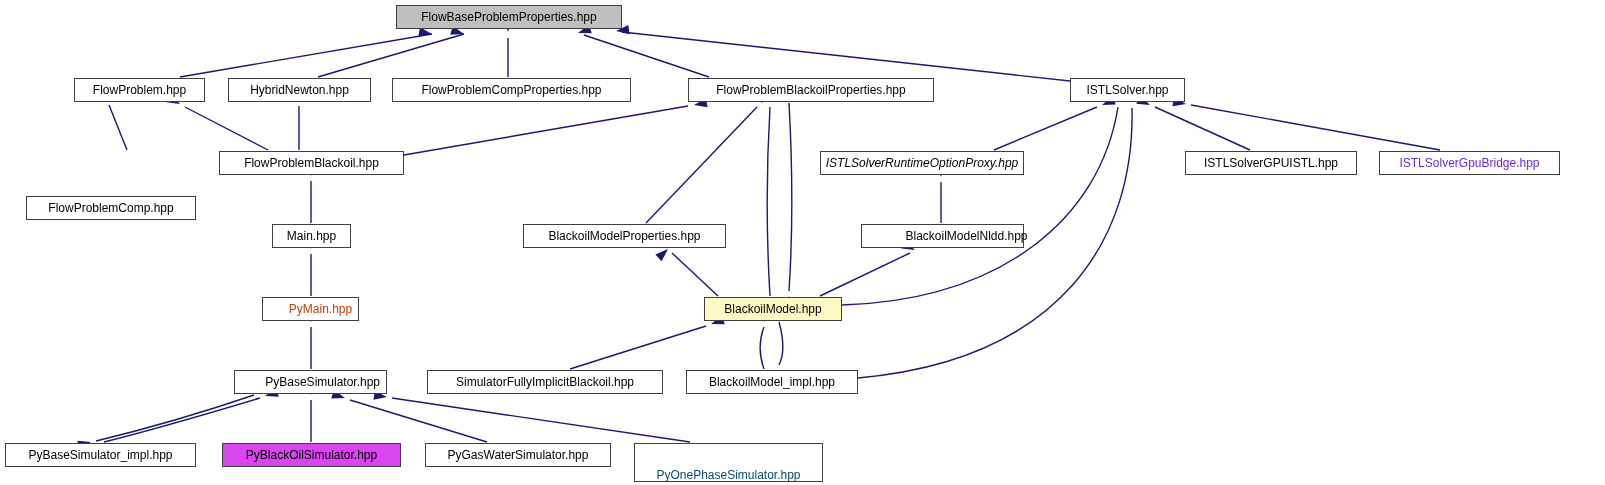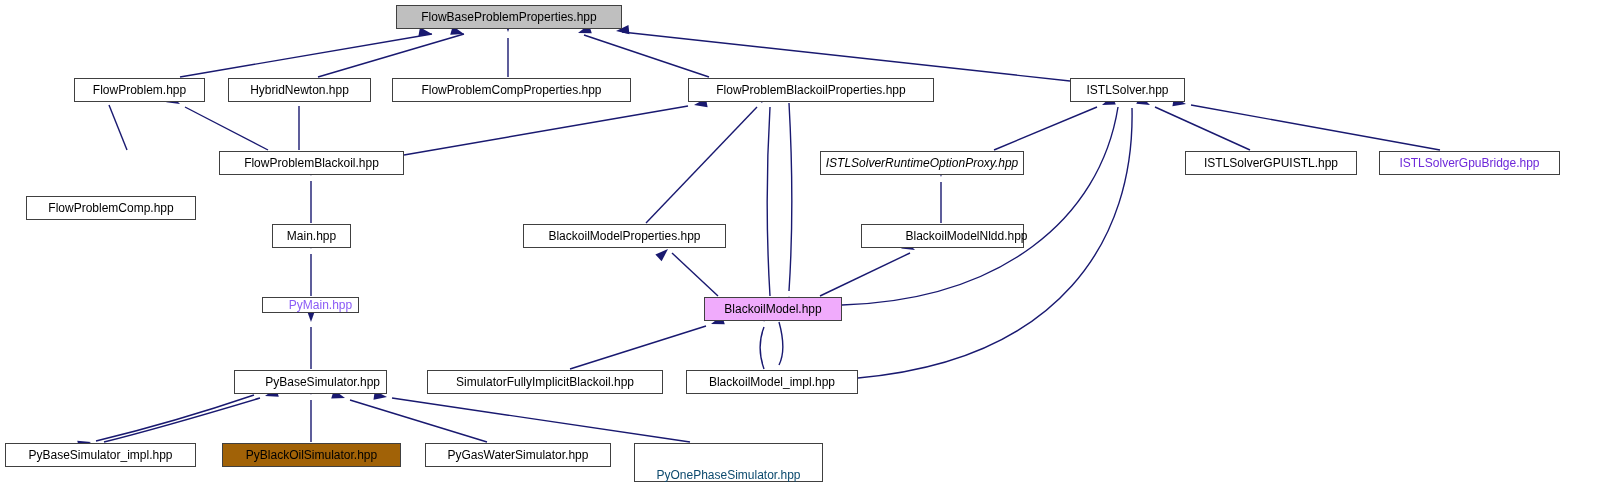--- a/index.html
+++ b/index.html
@@ -148,39 +148,39 @@
       </div>
       <div class="node" style="left: 272px; top: 224px; width: 79px; height: 24px; border-color: rgb(64, 64, 64); background: rgb(255, 255, 255); color: rgb(0, 0, 0);">
         <span class="node-label">Main.hpp</span>
       </div>
       <div class="node" style="left: 523px; top: 224px; width: 203px; height: 24px; border-color: rgb(64, 64, 64); background: rgb(255, 255, 255); color: rgb(0, 0, 0);">
         <span class="node-label">BlackoilModelProperties.hpp</span>
       </div>
       <div class="node" style="left: 861px; top: 224px; width: 163px; height: 24px; border-color: rgb(64, 64, 64); background: rgb(255, 255, 255); color: rgb(0, 0, 0); padding-left: 48px;">
         <span class="node-label">BlackoilModelNldd.hpp</span>
       </div>
-      <div class="node" style="left: 262px; top: 297px; width: 97px; height: 16px; border-color: rgb(64, 64, 64); background: rgb(255, 255, 255); color: #8b5cf6; padding-left: 20px;">
+      <div class="node" style="left: 262px; top: 297px; width: 97px; height: 24px; border-color: rgb(64, 64, 64); background: rgb(255, 255, 255); color: #c2410c; padding-left: 20px;">
         <span class="node-label">PyMain.hpp</span>
       </div>
-      <div class="node" style="left: 704px; top: 297px; width: 138px; height: 24px; border-color: rgb(64, 64, 64); background: #f0abfc; color: rgb(0, 0, 0);">
+      <div class="node" style="left: 704px; top: 297px; width: 138px; height: 24px; border-color: rgb(64, 64, 64); background: #fef9c3; color: rgb(0, 0, 0);">
         <span class="node-label">BlackoilModel.hpp</span>
       </div>
       <div class="node" style="left: 234px; top: 370px; width: 153px; height: 24px; border-color: rgb(64, 64, 64); background: rgb(255, 255, 255); color: rgb(0, 0, 0); justify-content: flex-end;">
         <span class="node-label">PyBaseSimulator.hpp</span>
       </div>
       <div class="node" style="left: 427px; top: 370px; width: 236px; height: 24px; border-color: rgb(64, 64, 64); background: rgb(255, 255, 255); color: rgb(0, 0, 0);">
         <span class="node-label">SimulatorFullyImplicitBlackoil.hpp</span>
       </div>
       <div class="node" style="left: 686px; top: 370px; width: 172px; height: 24px; border-color: rgb(64, 64, 64); background: rgb(255, 255, 255); color: rgb(0, 0, 0);">
         <span class="node-label">BlackoilModel_impl.hpp</span>
       </div>
       <div class="node" style="left: 5px; top: 443px; width: 191px; height: 24px; border-color: rgb(64, 64, 64); background: rgb(255, 255, 255); color: rgb(0, 0, 0);">
         <span class="node-label">PyBaseSimulator_impl.hpp</span>
       </div>
-      <div class="node" style="left: 222px; top: 443px; width: 179px; height: 24px; border-color: rgb(64, 64, 64); background: #a16207; color: rgb(0, 0, 0);">
+      <div class="node" style="left: 222px; top: 443px; width: 179px; height: 24px; border-color: rgb(64, 64, 64); background: #d946ef; color: rgb(0, 0, 0);">
         <span class="node-label">PyBlackOilSimulator.hpp</span>
       </div>
       <div class="node" style="left: 425px; top: 443px; width: 186px; height: 24px; border-color: rgb(64, 64, 64); background: rgb(255, 255, 255); color: rgb(0, 0, 0);">
         <span class="node-label">PyGasWaterSimulator.hpp</span>
       </div>
       <div class="node" style="left: 634px; top: 443px; width: 189px; height: 39px; border-color: rgb(64, 64, 64); background: rgb(255, 255, 255); color: #0c4a6e; align-items: flex-end;">
         <span class="node-label">PyOnePhaseSimulator.hpp</span>
       </div>
     </div>
 </div>

